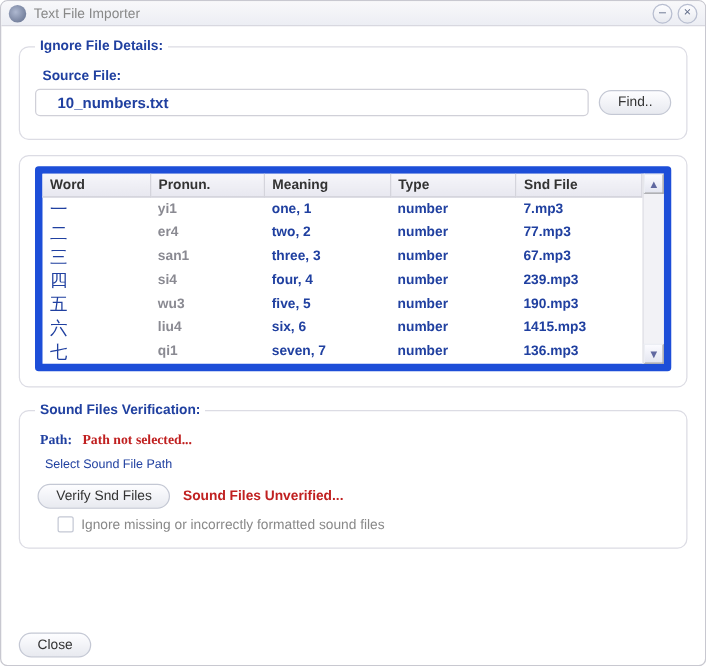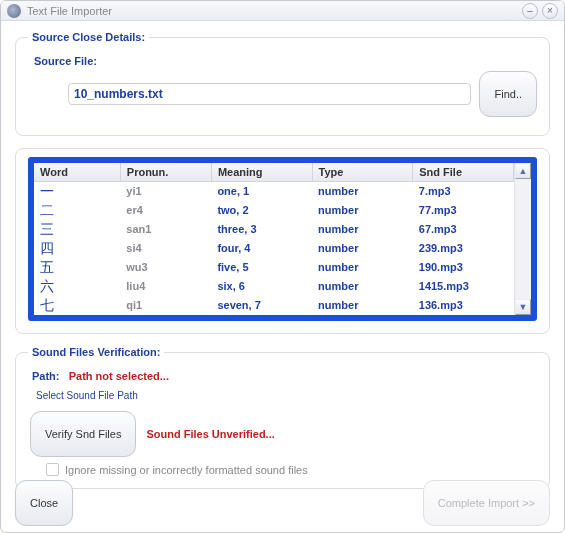--- a/index.html
+++ b/index.html
@@ -60,32 +60,31 @@
   }
   .label-blue { color: #2040a0; font-weight: bold; font-size: 11px; }
   .label-red { color: #c02020; font-weight: bold; font-size: 11px; }
   .sourcefile-label { margin: 4px 0 4px 6px; }
   .input-row { display: flex; gap: 8px; align-items: center; margin-bottom: 6px; }
   .text-input {
     flex: 1;
     height: 22px;
     border: 1px solid #d0d0d8;
     border-radius: 4px;
-    padding: 2px 5px;
+    padding: 2px 17px;
     font-size: 12px;
     color: #2040a0;
     font-weight: bold;
     background: #fff;
-    margin-left: 40px;
   }
   .btn {
     background: linear-gradient(#fdfdff, #e8eaf0);
     border: 1px solid #c4c8d4;
     border-radius: 11px;
-    padding: 16px 14px;
+    padding: 3px 14px;
     font-size: 11px;
     color: #333;
     cursor: pointer;
     white-space: nowrap;
   }
   .btn-disabled {
     color: #b8b8c0;
     border-color: #e0e0e6;
     background: linear-gradient(#fcfcfd,#f4f4f6);
   }
@@ -121,21 +120,21 @@
   }
   .vscroll .arrow {
     height: 16px;
     background: linear-gradient(#fbfbff,#e4e6f0);
     border: 1px outset #eceef4;
     display: flex; align-items:center; justify-content:center;
     color: #6068a0; font-size: 9px;
   }
   .vscroll .arrow.dn { position: absolute; bottom:0; left:0; right:0; }
 
-  .path-row { margin: 4px 0 4px 4px; }
+  .path-row { margin: 4px 0 4px 4px; font-family: Liberation Serif, serif; }
   .link {
     color: #2040a0; cursor: pointer;
     font-size: 10px; display: inline-block; margin: 4px 0 8px 8px;
   }
   .verify-row { display: flex; align-items: center; gap: 10px; margin: 2px 0 6px 2px; }
   .chk-row { display: flex; align-items: center; gap: 6px; margin-left: 2px; color: #888; padding-left: 16px; }
   .chk {
     width: 13px; height: 13px; border: 1px solid #c4c8d4; border-radius: 2px; background: #fff;
   }
 
@@ -150,21 +149,21 @@
 <div class="titlebar">
   <div class="titlebar-icon"></div>
   <div class="titlebar-title">Text File Importer</div>
   <div class="titlebar-btn">–</div>
   <div class="titlebar-btn">×</div>
 </div>
 
 <div class="content">
 
   <fieldset>
-    <legend>Source Close Details:</legend>
+    <legend>Ignore File Details:</legend>
     <div class="label-blue sourcefile-label">Source File:</div>
     <div class="input-row">
       <input class="text-input" value="10_numbers.txt" style="">
       <button class="btn">Find..</button>
     </div>
   </fieldset>
 
   <fieldset>
     <div class="table-wrap">
       <div class="table-scroll">
@@ -260,14 +259,13 @@
     <div class="chk-row">
       <div class="chk"></div>
       <span>Ignore missing or incorrectly formatted sound files</span>
     </div>
   </fieldset>
 
 </div>
 
 <div class="footer">
   <button class="btn">Close</button>
-  <button class="btn btn-disabled">Complete Import &gt;&gt;</button>
 </div>
 
 </body></html>

